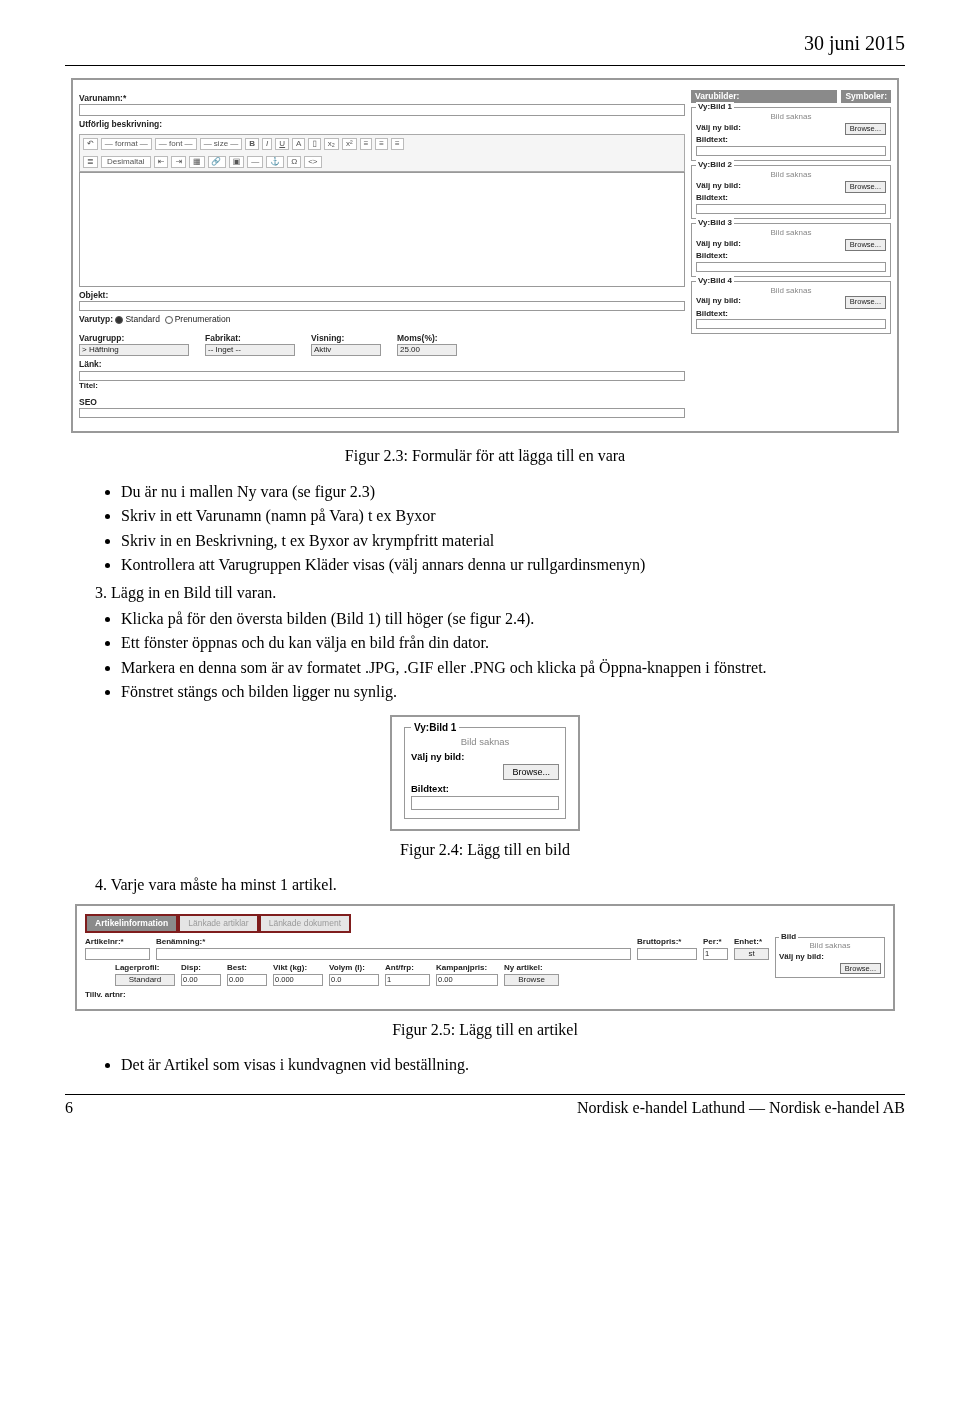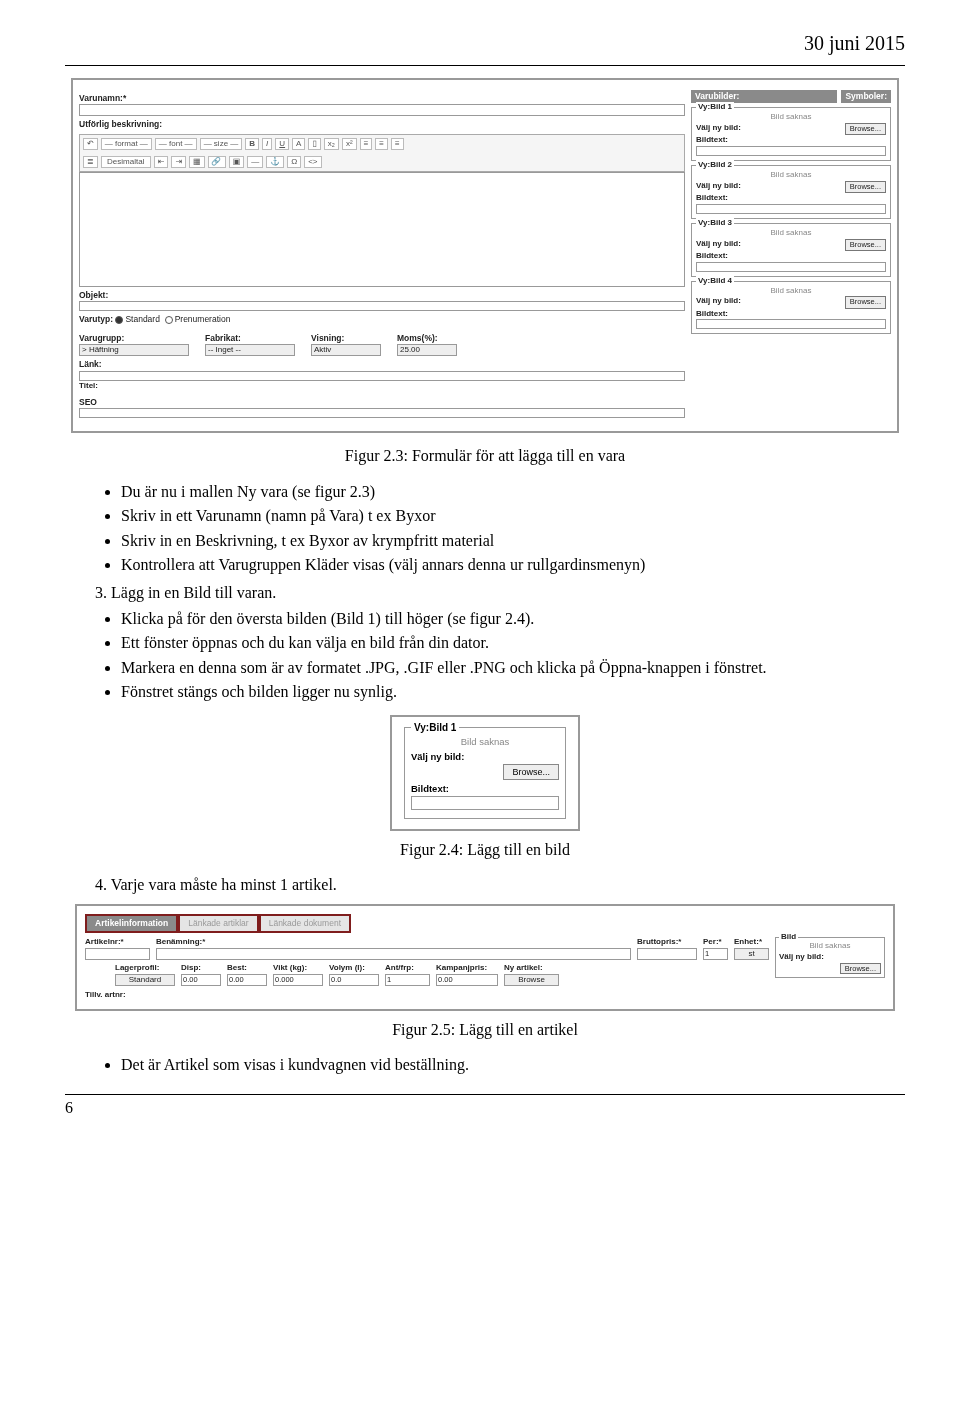--- a/index.html
+++ b/index.html
@@ -353,13 +353,14 @@
 
 <div class="caption">Figur 2.5: Lägg till en artikel</div>
 
 <ul class="outer">
   <li>Det är Artikel som visas i kundvagnen vid beställning.</li>
 </ul>
 
 <hr class="footer-rule">
 <div class="footer">
   <span>6</span>
+  <span>Nordisk e-handel Lathund — Nordisk e-handel AB</span>
 </div>
 
 </body></html>

